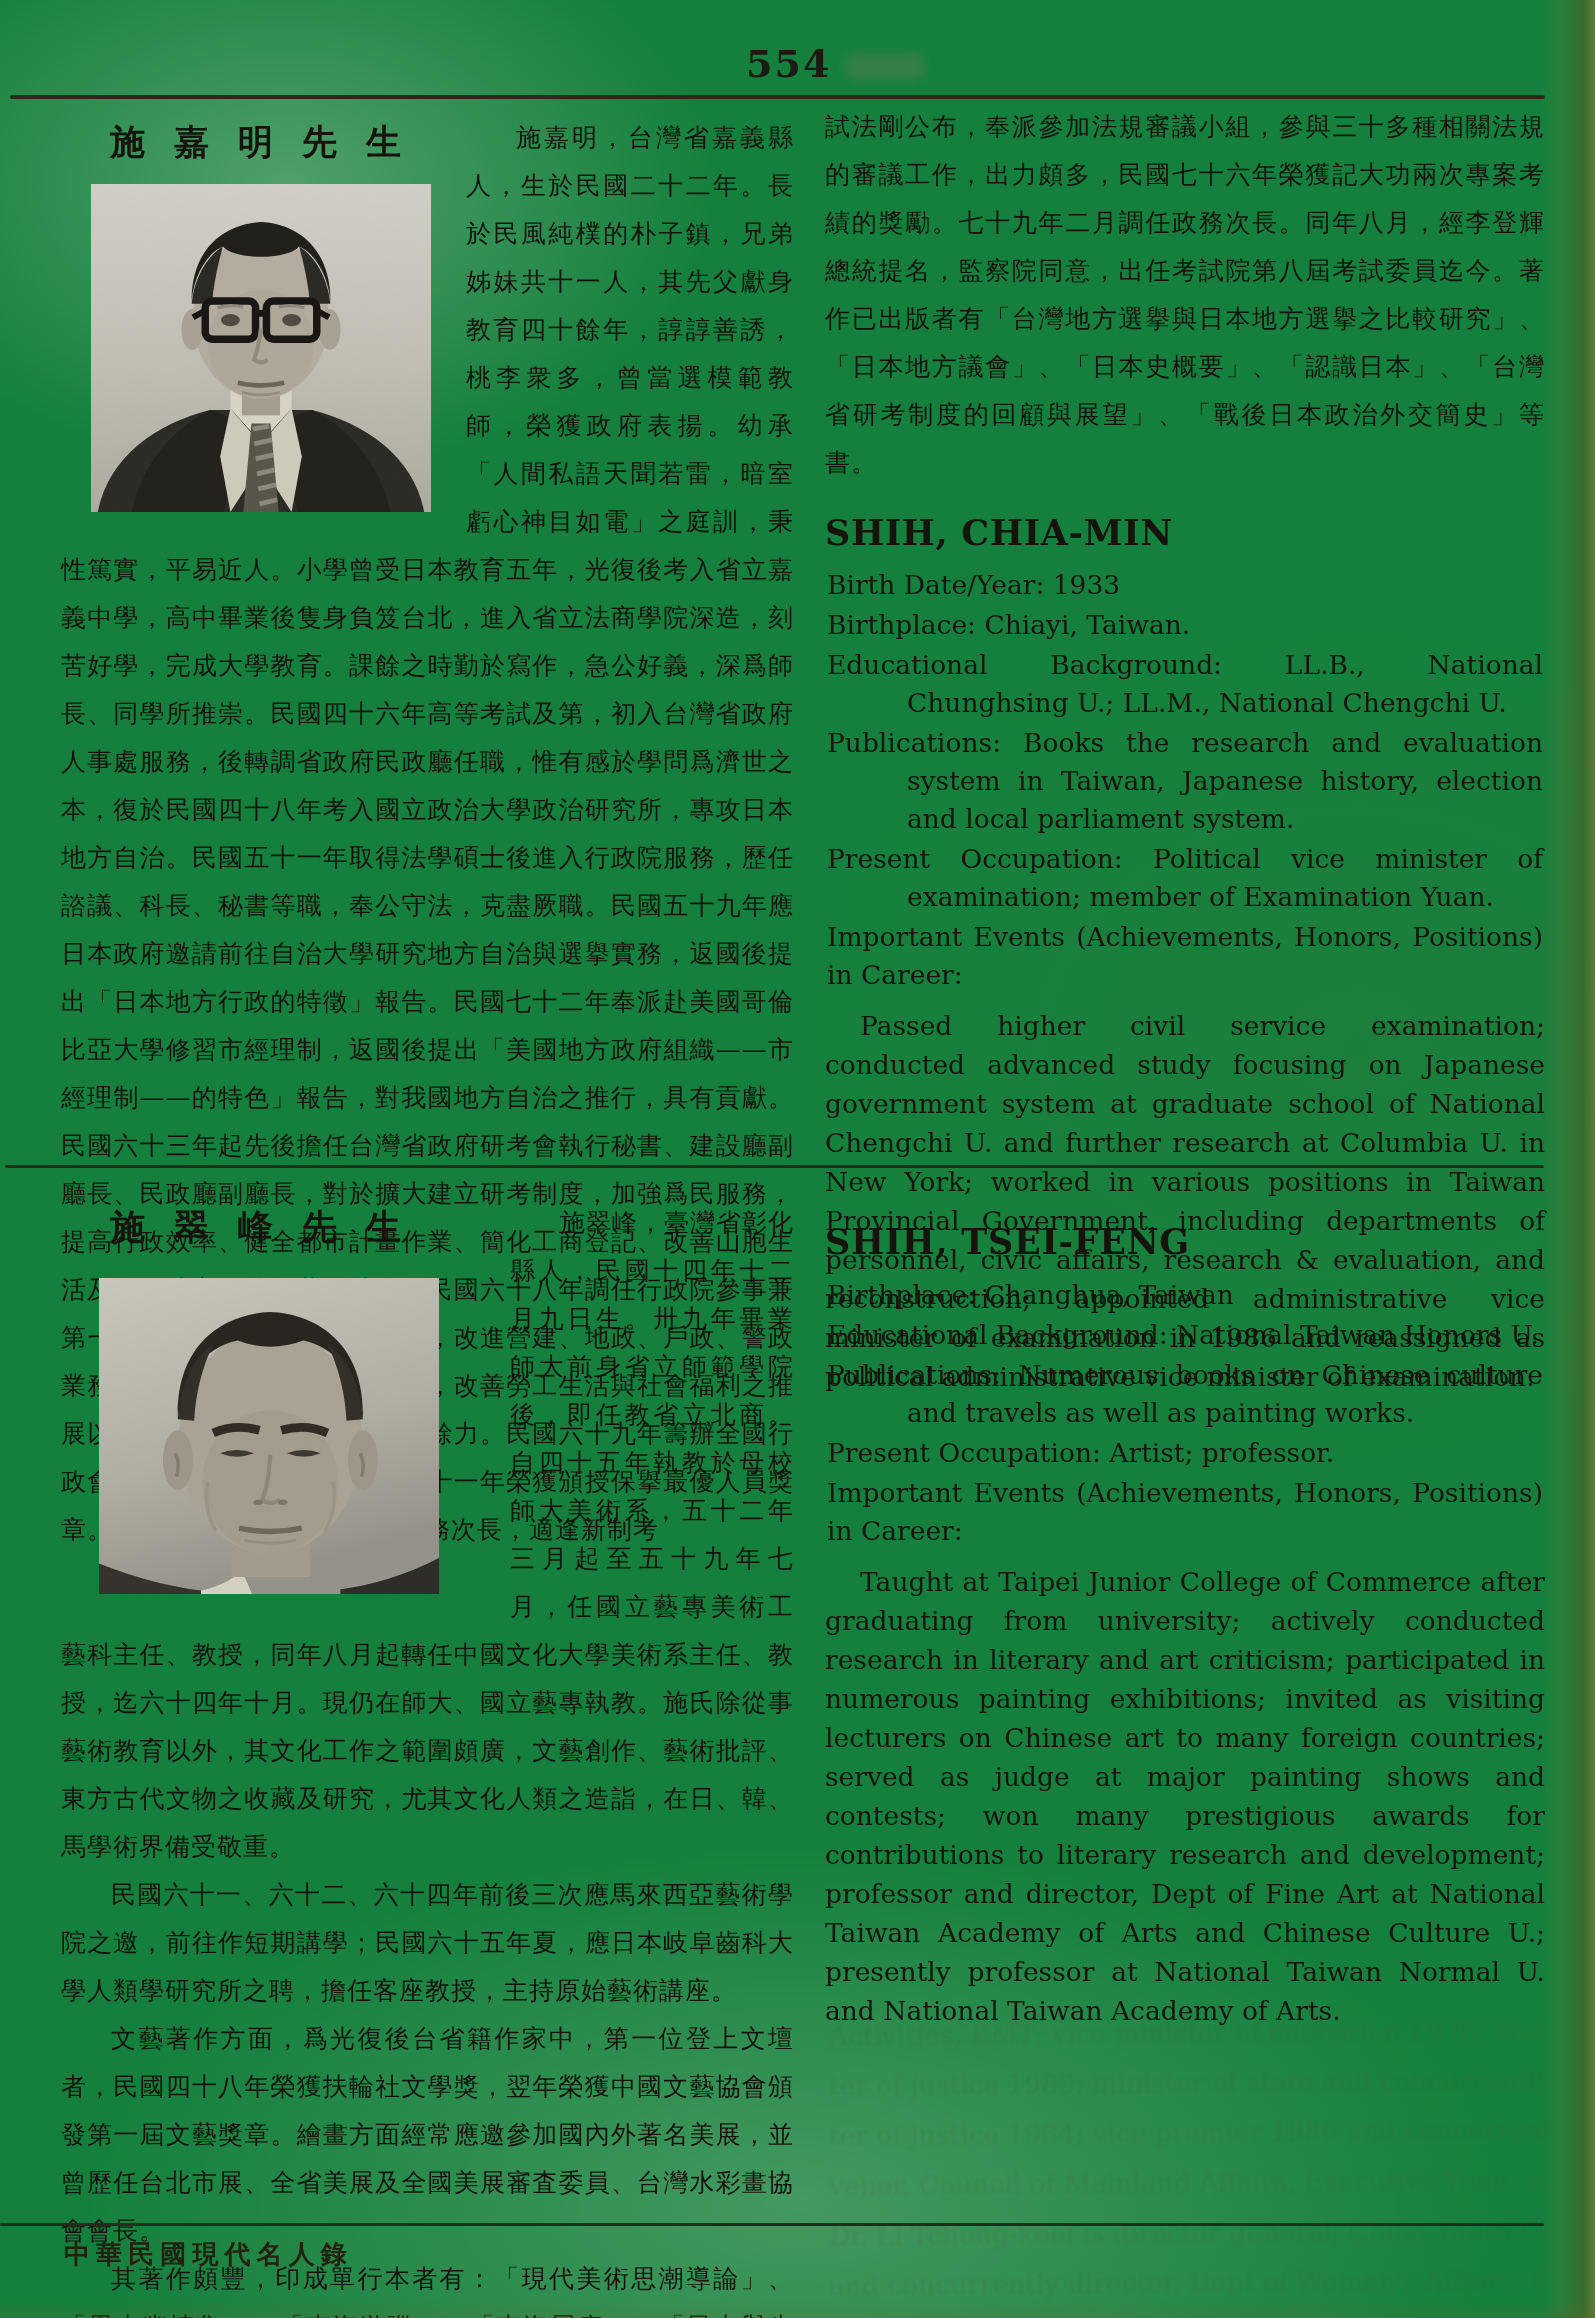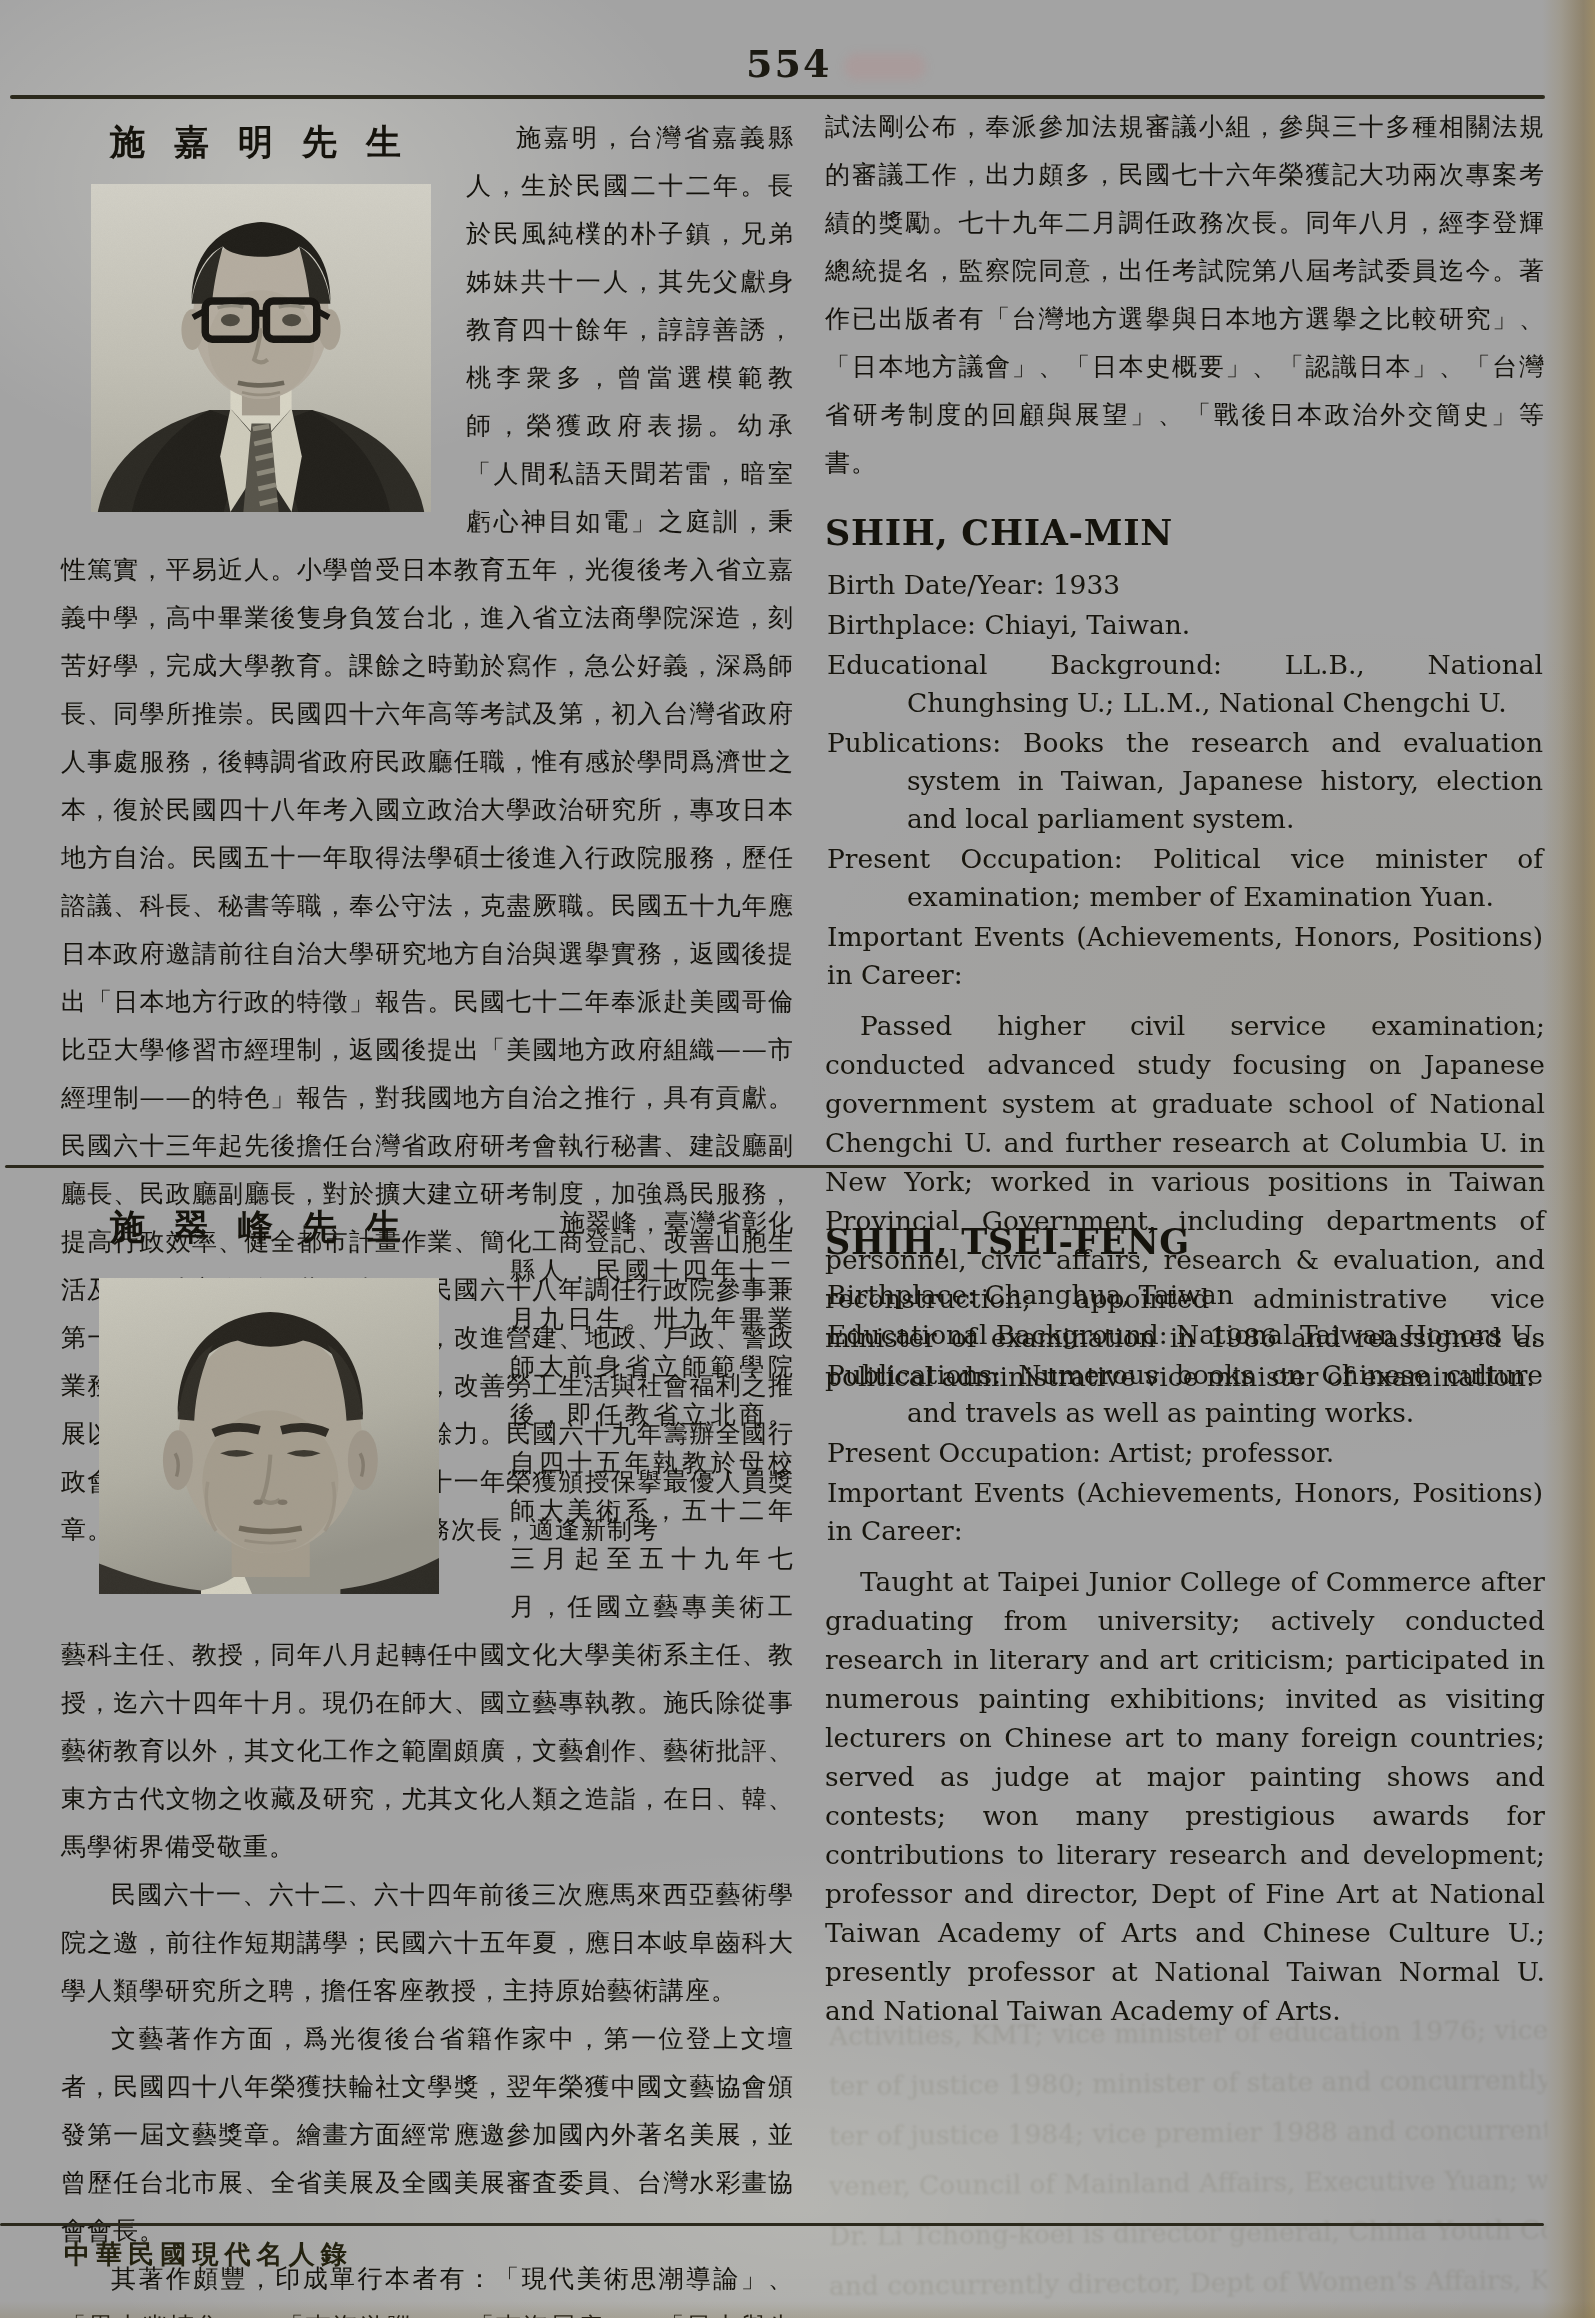--- a/index.html
+++ b/index.html
@@ -1,18 +1,18 @@
 <!DOCTYPE html>
 <html style="font-size:11px"><head>
 <meta charset="utf-8">
 <style>
   html,body{margin:0;padding:0;background:#888;}
   .page{
     position:relative; width:1595px; height:2319px;
-    background:#a3a3a3;
+    background:#15803d;
     font-family:"DejaVu Serif","Liberation Serif",serif;
     color:#1c1a12; overflow:hidden;
   }
   .page::before{ 
     content:""; position:absolute; inset:0; pointer-events:none;
     background:
       radial-gradient(ellipse 612px 408px at 18% 8%, rgba(255,255,240,.25), transparent 70%),
       radial-gradient(ellipse 816px 612px at 85% 45%, rgba(120,100,40,.07), transparent 70%),
       radial-gradient(ellipse 952px 476px at 50% 95%, rgba(255,255,235,.20), transparent 75%);
   }

